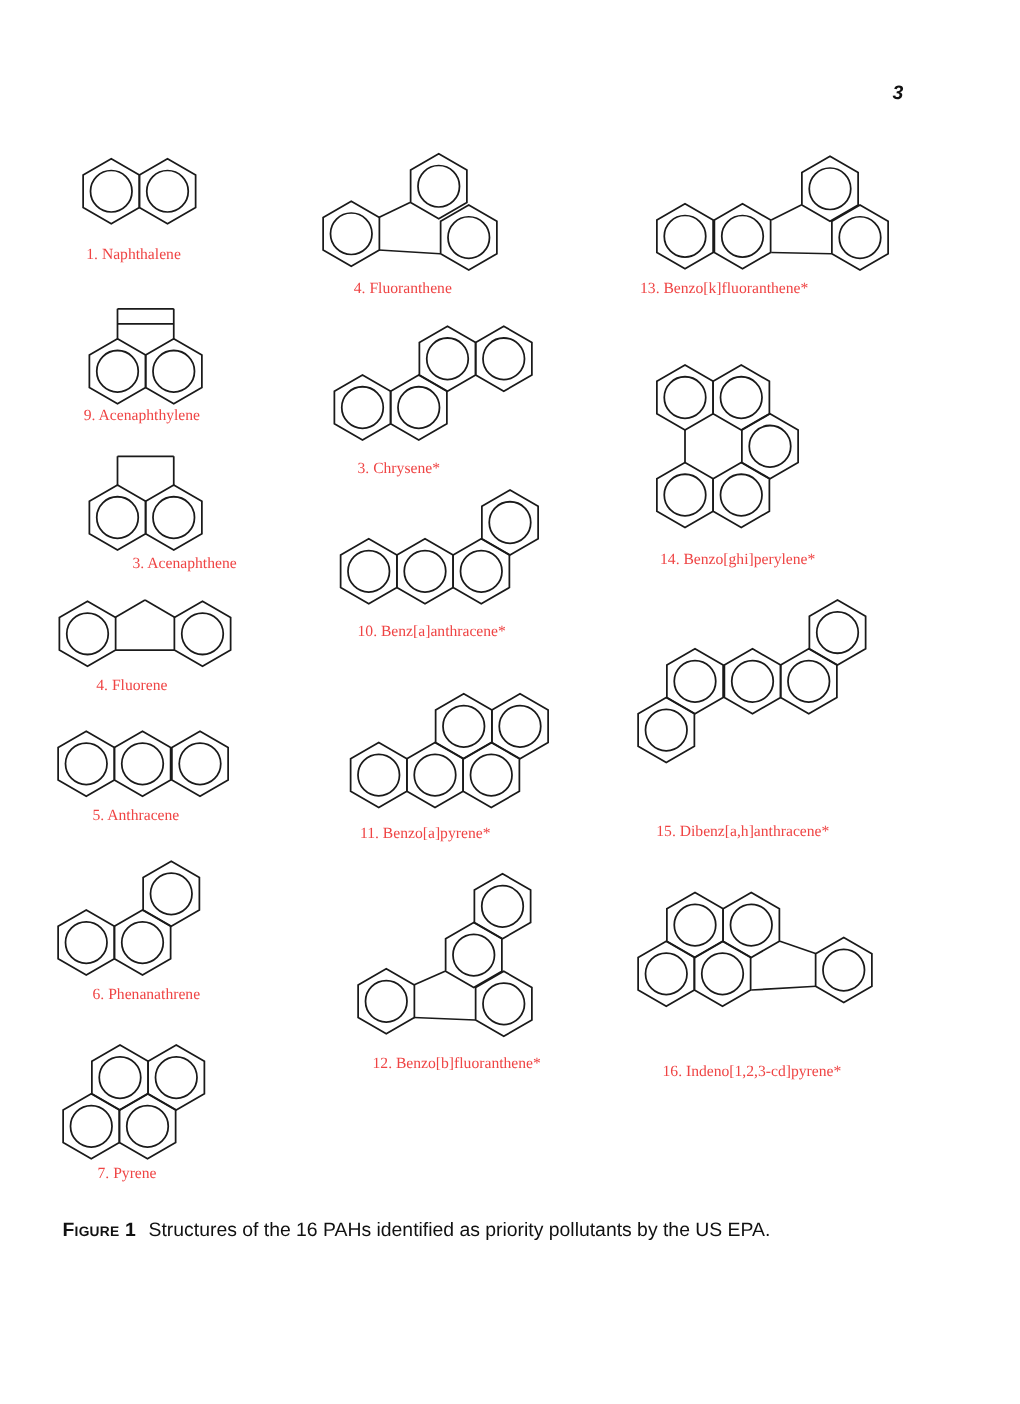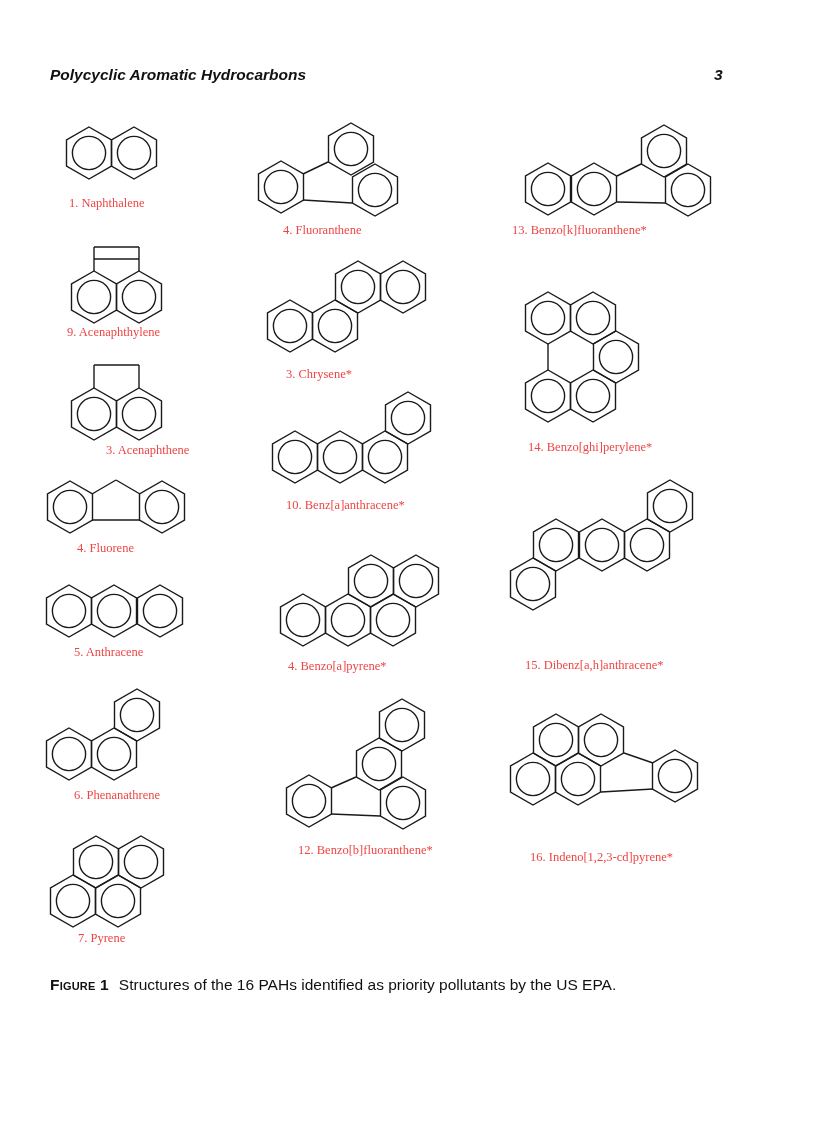--- a/index.html
+++ b/index.html
@@ -24,21 +24,20 @@
   .caption {
     position: absolute; left: 50px; top: 974px; width: 680px;
     font-family: "Liberation Sans", sans-serif; font-size: 15.5px; line-height: 21px; color: #111;
   }
   .caption .fig-tag { font-weight: bold; font-variant: small-caps; margin-right: 10px; letter-spacing: 0.2px; }
 </style>
 </head>
 <body>
 
 <div class="page">
-  <div class="running-head">Polycyclic Aromatic Hydrocarbons</div>
   <div class="page-number">3</div>
 
   <svg class="figure-svg" id="figure-svg" xmlns="http://www.w3.org/2000/svg" viewBox="0 0 816 1123">
       <g fill="none" stroke="#1a1a1a" stroke-width="1.4">
         <polygon points="89.0,127.0 111.5,140.0 111.5,166.0 89.0,179.0 66.5,166.0 66.5,140.0"></polygon>
         <circle cx="89" cy="153" r="16.6"></circle>
         <polygon points="134.0,127.0 156.5,140.0 156.5,166.0 134.0,179.0 111.5,166.0 111.5,140.0"></polygon>
         <circle cx="134" cy="153" r="16.6"></circle>
       </g>
       <g fill="none" stroke="#1a1a1a" stroke-width="1.4">
@@ -206,21 +205,21 @@
       <div class="label" style="left: 69px; top: 196px;">1. Naphthalene</div>
       <div class="label" style="left: 67px; top: 325px;">9. Acenaphthylene</div>
       <div class="label" style="left: 70px; top: 443px; margin-left: 36px;">3. Acenaphthene</div>
       <div class="label" style="left: 77px; top: 541px;">4. Fluorene</div>
       <div class="label" style="left: 74px; top: 645px;">5. Anthracene</div>
       <div class="label" style="left: 74px; top: 788px;">6. Phenanathrene</div>
       <div class="label" style="left: 78px; top: 931px;">7. Pyrene</div>
       <div class="label" style="left: 283px; top: 223px;">4. Fluoranthene</div>
       <div class="label" style="left: 286px; top: 367px;">3. Chrysene*</div>
       <div class="label" style="left: 286px; top: 498px;">10. Benz[a]anthracene*</div>
-      <div class="label" style="left: 288px; top: 659px;">4. Benzo[a]pyrene*</div>
+      <div class="label" style="left: 288px; top: 659px;">11. Benzo[a]pyrene*</div>
       <div class="label" style="left: 298px; top: 843px;">12. Benzo[b]fluoranthene*</div>
       <div class="label" style="left: 512px; top: 223px;">13. Benzo[k]fluoranthene*</div>
       <div class="label" style="left: 528px; top: 440px;">14. Benzo[ghi]perylene*</div>
       <div class="label" style="left: 525px; top: 658px;">15. Dibenz[a,h]anthracene*</div>
       <div class="label" style="left: 530px; top: 850px;">16. Indeno[1,2,3-cd]pyrene*</div>
     </div>
 
   <div class="caption">
     <span class="fig-tag">Figure 1</span><span>Structures of the 16 PAHs identified as priority pollutants by the US EPA.</span>
   </div>

